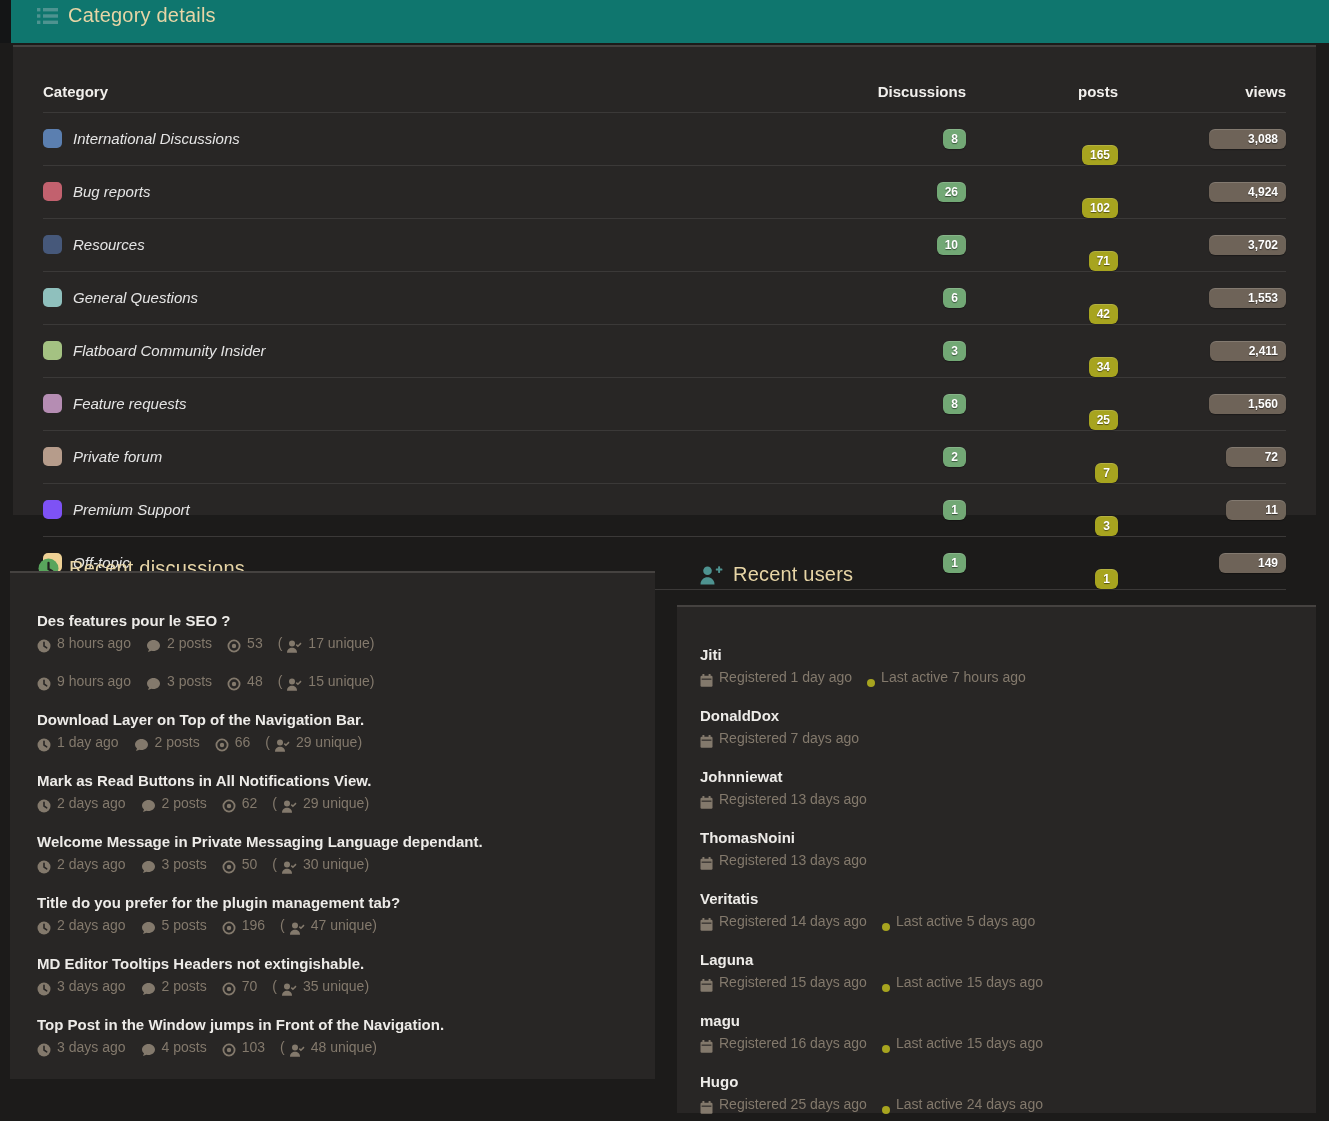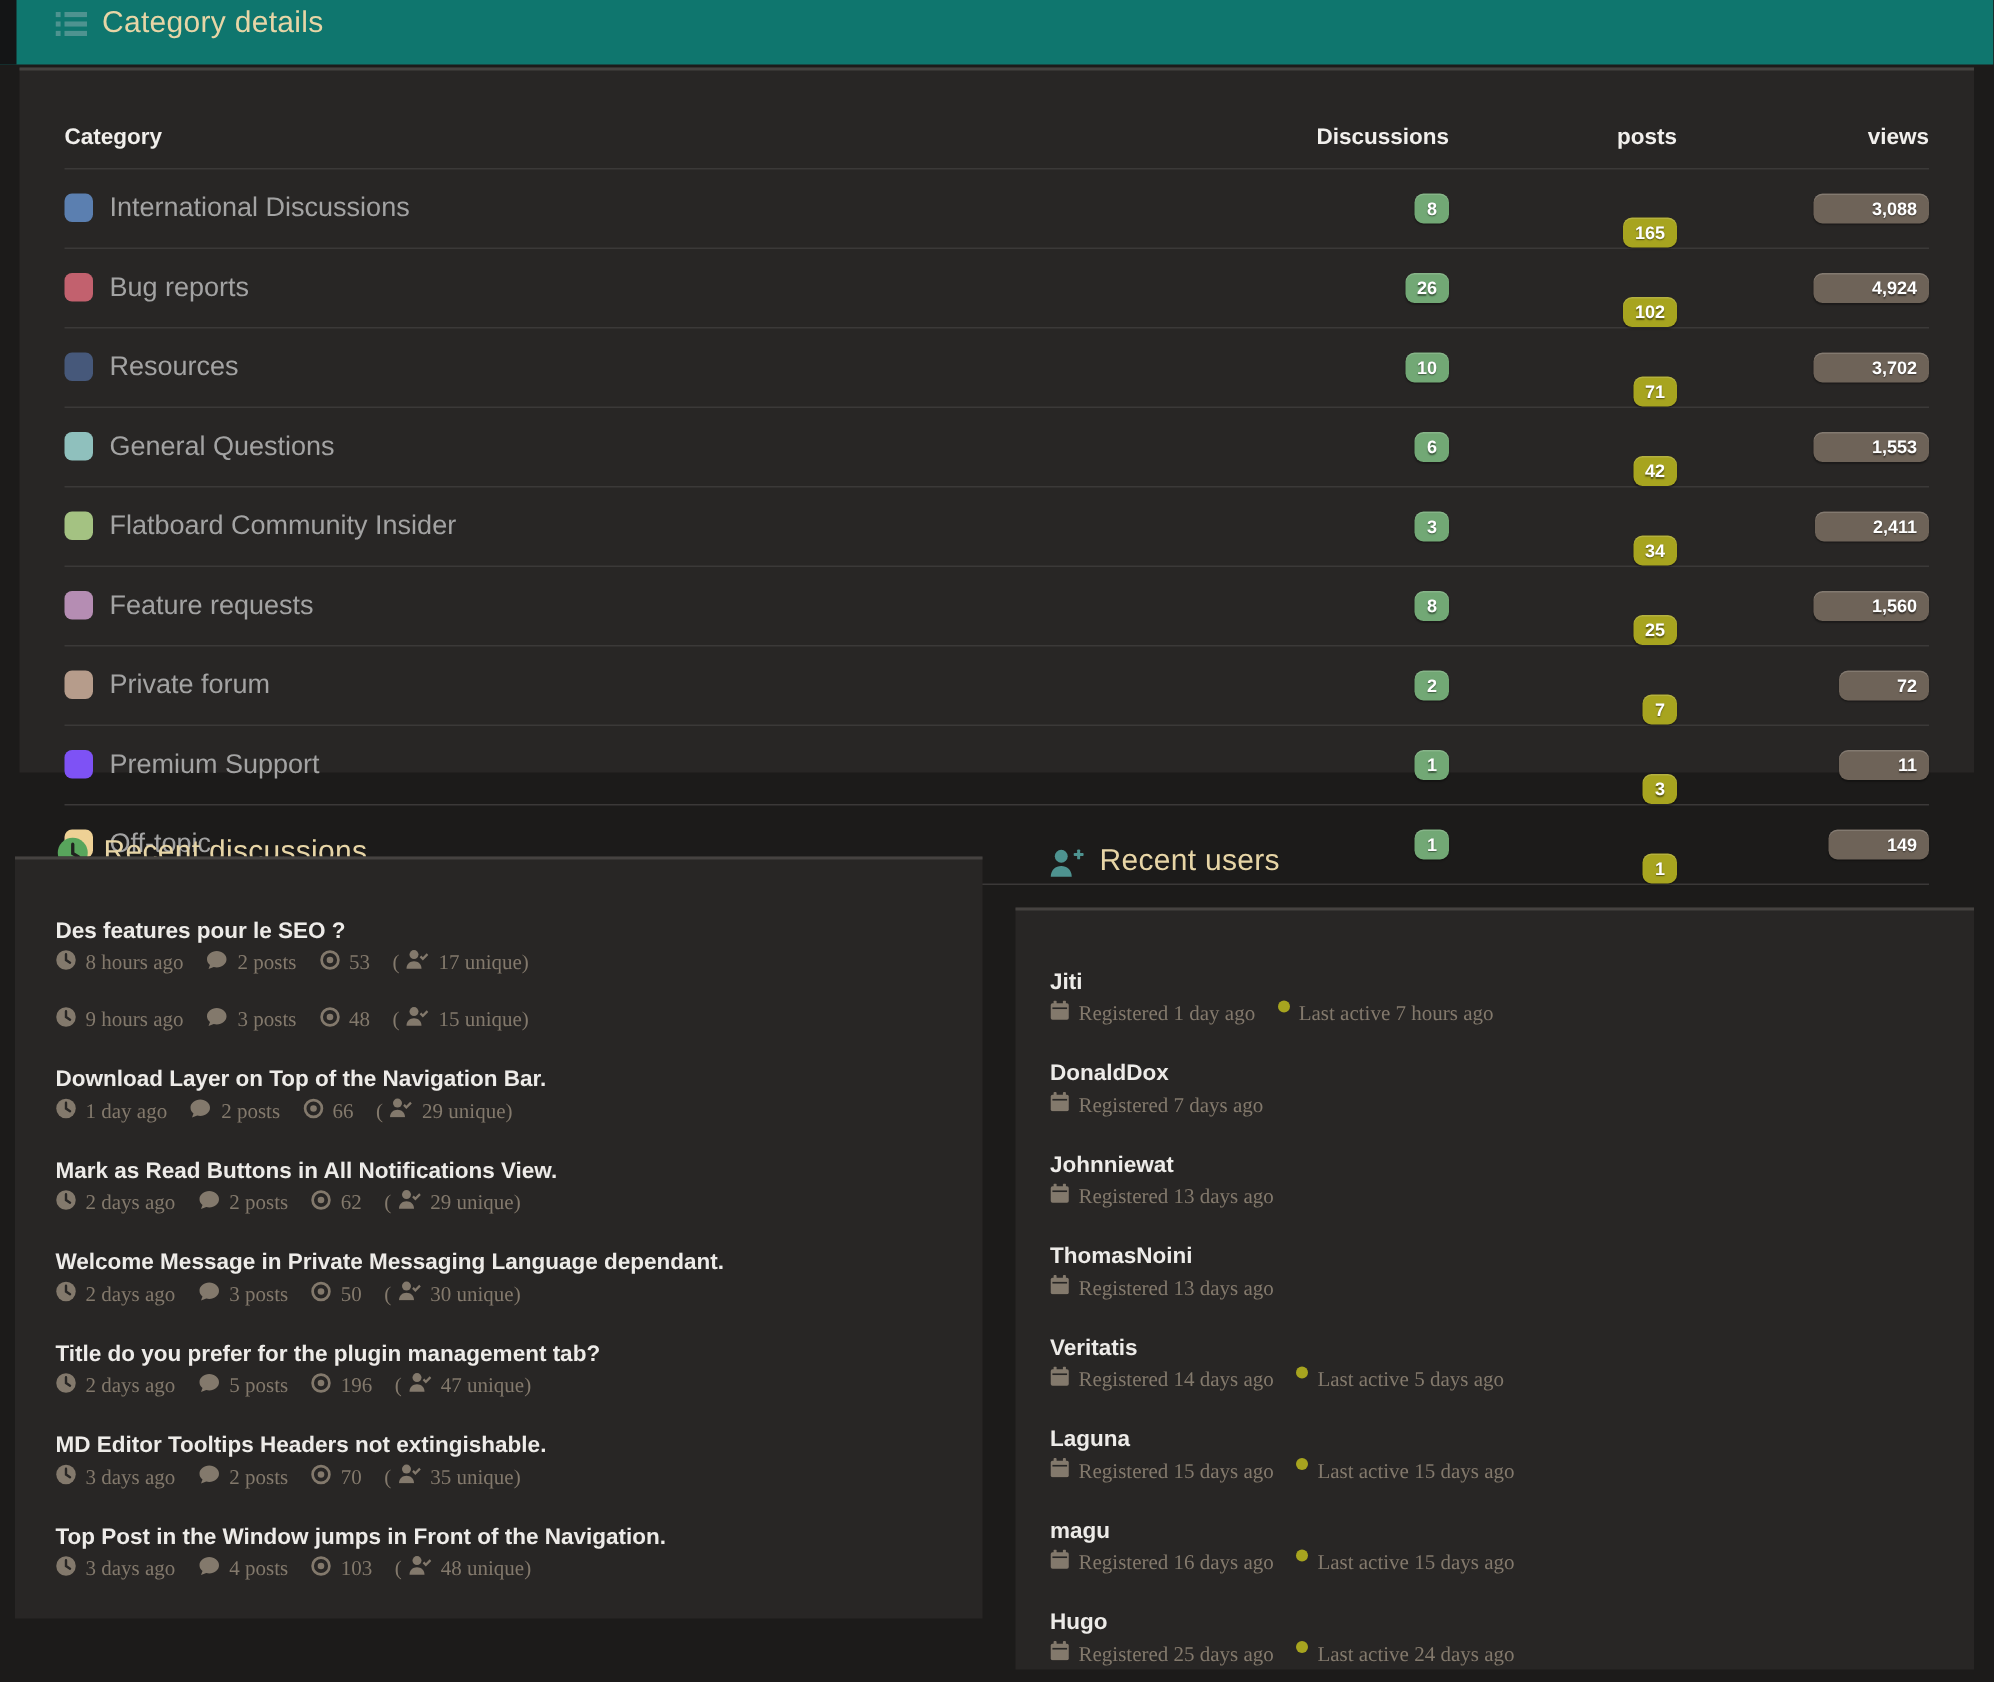--- a/index.html
+++ b/index.html
@@ -19,37 +19,37 @@
   
   #category-panel { left:13px; top:45px; width:1303px; height:470px; padding:25px 30px 0 30px; }
   table { width:100%; border-collapse:collapse; table-layout:fixed; }
   col.c-cat { width:auto; } col.c-disc { width:160px; } col.c-posts { width:152px; } col.c-views { width:168px; }
   th { height:40px; font-size:15px; font-weight:bold; color:#f1efec; text-align:right; vertical-align:middle; border-bottom:1px solid #3b3938; }
   th.first { text-align:left; }
   td { height:43px; vertical-align:middle; border-bottom:1px solid #3b3938; text-align:right; }
   td.first { text-align:left; }
   .cat-cell { display:flex; align-items:center; gap:11px; }
   .swatch { width:19px; height:19px; border-radius:5px; flex:0 0 19px; }
-  .cat-name { font-size:18px; color:#a3a3a3; }
+  .cat-name { font-size:15px; color:#e5e5e5;font-style:italic; }
   .badge { display:inline-block; min-width:10px; text-align:center; font-size:12px; font-weight:bold; color:#fff;
            padding:3px 8px; border-radius:6px; text-shadow:0 1px 1px rgba(0,0,0,.5);
            box-shadow:inset 0 1px 0 rgba(255,255,255,.15), 0 1px 1px rgba(0,0,0,.3); }
   .badge-d { background:var(--badge-d,#72a875); }
   .badge-p { background:var(--badge-p,#a7a41f);margin-top:32px; }
   .badge-v { background:var(--badge-v,#6e6358);padding-left:39px; }
 
   
   #discussions-header { left:38px; top:557px; }
   #users-header { left:699px; top:563px; }
   #discussions-panel { left:10px; top:571px; width:645px; height:508px; padding:37px 20px 0 27px; }
   #users-panel { left:677px; top:605px; width:639px; height:508px; padding:37px 20px 0 23px; }
   .list-item { margin-bottom:18px; }
   .item-title { font-size:15px; font-weight:bold; color:#edebe8; line-height:21px; cursor:pointer; }
   .item-meta { margin-top:2px; font-size:14px; color:#83796c; display:flex; align-items:center; gap:15px; line-height:20px; }
-  .meta-group { display:flex; align-items:flex-start; gap:6px; white-space:nowrap;font-family:Liberation Serif, serif; }
+  .meta-group { display:flex; align-items:flex-end; gap:6px; white-space:nowrap; }
   .meta-group svg { flex:0 0 auto; }
   .paren { margin-right:-2px; }
   .status-dot { width:8px; height:8px; border-radius:50%; background:var(--badge-p,#a7a41f); display:inline-block; }
   .hdr-icon { display:inline-flex; }
 </style>
 </head>
 <body>
 
 <div class="top-band">
   <div class="top-notch"></div>

